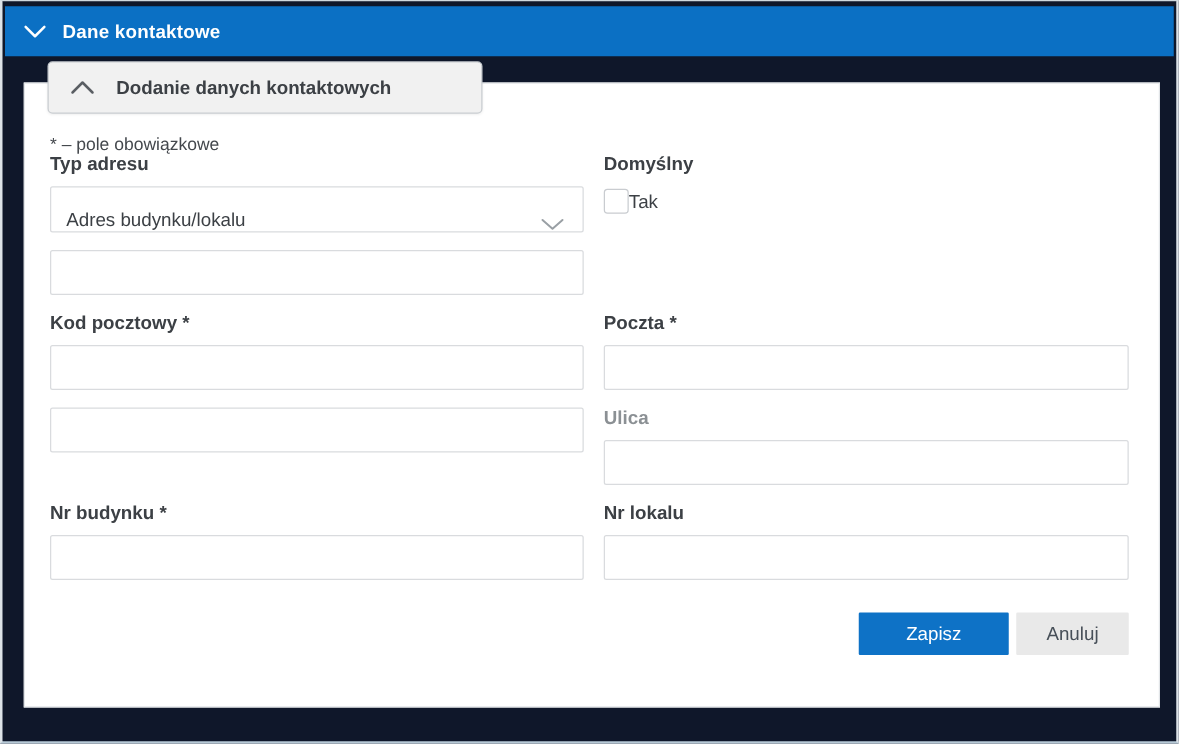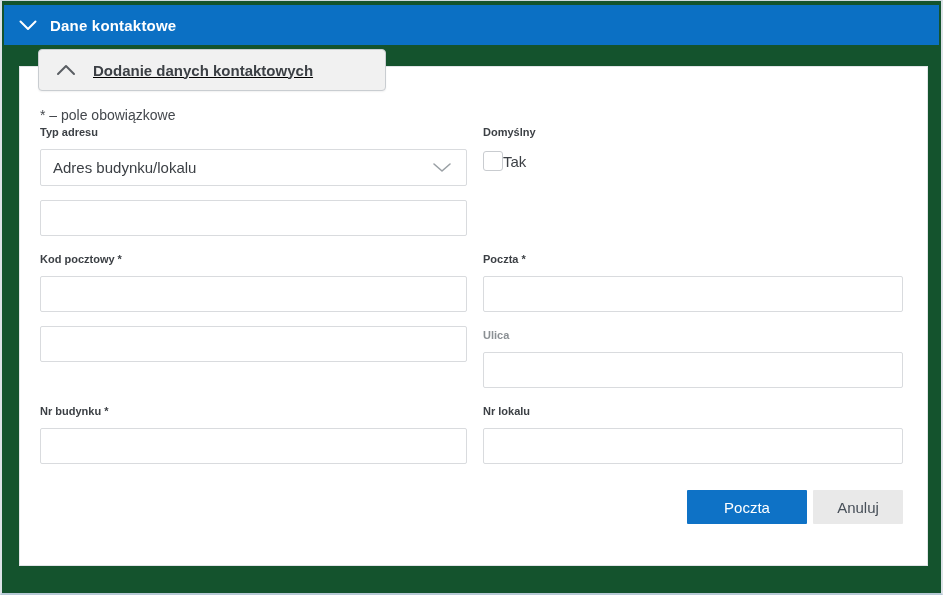--- a/index.html
+++ b/index.html
@@ -8,21 +8,21 @@
     --cancel-bg:#e9e9e9;
     --label-dark:#3c4045;
     --label-muted:#8b9094;
   }
   *{box-sizing:border-box;margin:0;padding:0;}
   html,body{background:#fff;}
   body{font-family:"Liberation Sans", sans-serif;}
   .card{
     position:relative;
     width:943px;height:595px;
-    background:#14532d;
+    background:#0f172a;
     border:2px solid #dde3e8;
     border-top:1px solid #cfd8de;
     border-bottom:2px solid #b7c9d6;
     overflow:hidden;
   }
   
   .accordion-header{
     position:absolute;left:2px;right:2px;top:4px;height:40px;
     background:var(--accent);
     color:#fff;
@@ -39,21 +39,20 @@
     position:absolute;left:36px;top:48px;
     width:348px;height:42px;
     background:#f1f1f1;
     border:1px solid #c9cdd1;
     border-radius:4px;
     display:flex;align-items:center;gap:17px;
     padding:12px 17px;
     z-index:2;
     box-shadow:0 1px 2px rgba(0,0,0,.06);
     cursor:pointer;
-    text-decoration:underline;
   }
   .tab .title{
     font-size:15px;font-weight:bold;color:#3c4045;
   }
   
   .panel{
     position:absolute;left:17px;top:65px;
     width:909px;height:500px;
     background:#fff;
     border:1px solid #e2e5e8;
@@ -77,39 +76,39 @@
       ".    btns";
   }
   .field{margin-bottom:14px;}
   .a-typ{grid-area:typ;}   .a-dom{grid-area:dom;}
   .a-kraj{grid-area:kraj;} .a-kod{grid-area:kod;}
   .a-poczta{grid-area:poczta;} .a-miej{grid-area:miej;}
   .a-ulica{grid-area:ulica;}   .a-nrb{grid-area:nrb;}
   .a-nrl{grid-area:nrl;}       .a-btns{grid-area:btns;}
   .lbl{
     display:block;
-    font-size:11px;font-weight:bold;color:var(--label-dark);
+    font-size:15px;font-weight:bold;color:var(--label-dark);
     line-height:18px;
     margin-bottom:8px;
   }
   .lbl.muted{color:var(--label-muted);}
   .input{
     width:100%;height:36px;
     border:1px solid #d9dbde;border-radius:2px;
     background:#fff;
     font-family:"Liberation Sans", sans-serif;
     font-size:15px;color:#3c4045;
     padding:0 12px;
     outline:none;
   }
   .select{
     width:100%;height:37px;
     border:1px solid #d9dbde;border-radius:2px;
     background:#fff;
-    display:flex;align-items:center;justify-content:space-between;
+    display:flex;align-items:flex-end;justify-content:space-between;
     padding:0 14px 0 12px;
     font-size:15px;color:#3c4045;
     cursor:pointer;
   }
   .checkbox-row{
     display:flex;align-items:center;
     height:24px;margin-top:8px;
   }
   .checkbox{
     width:20px;height:20px;
@@ -217,19 +216,19 @@
         <label class="lbl">Nr budynku *</label>
         <input class="input" value="" style="">
       </div>
 
       <div class="field a-nrl">
         <label class="lbl">Nr lokalu</label>
         <input class="input" value="" style="">
       </div>
 
       <div class="buttons a-btns">
-        <button class="btn primary">Poczta</button>
+        <button class="btn primary">Zapisz</button>
         <button class="btn secondary">Anuluj</button>
       </div>
 
     </div>
   </div>
 </div>
 
 </body></html>

